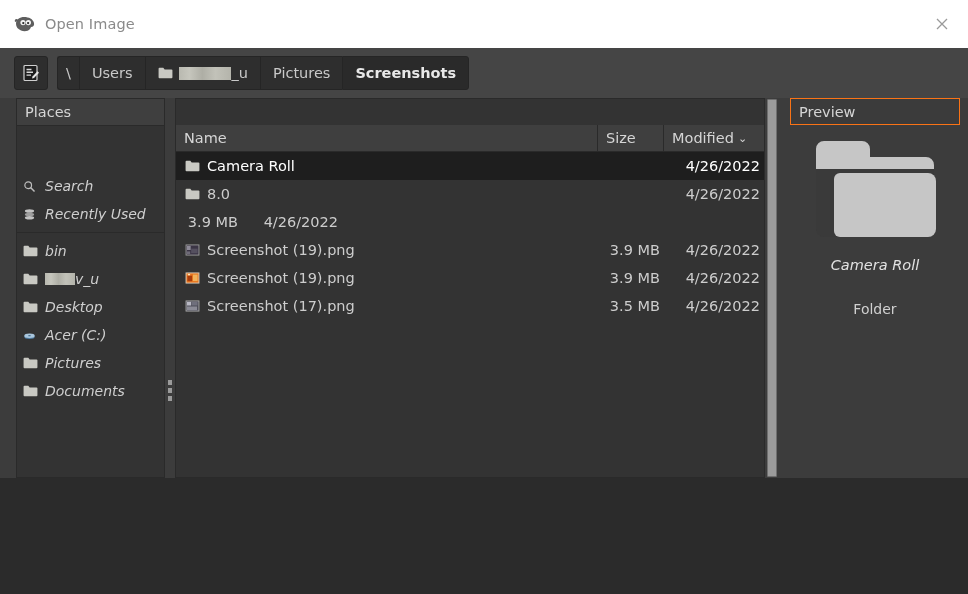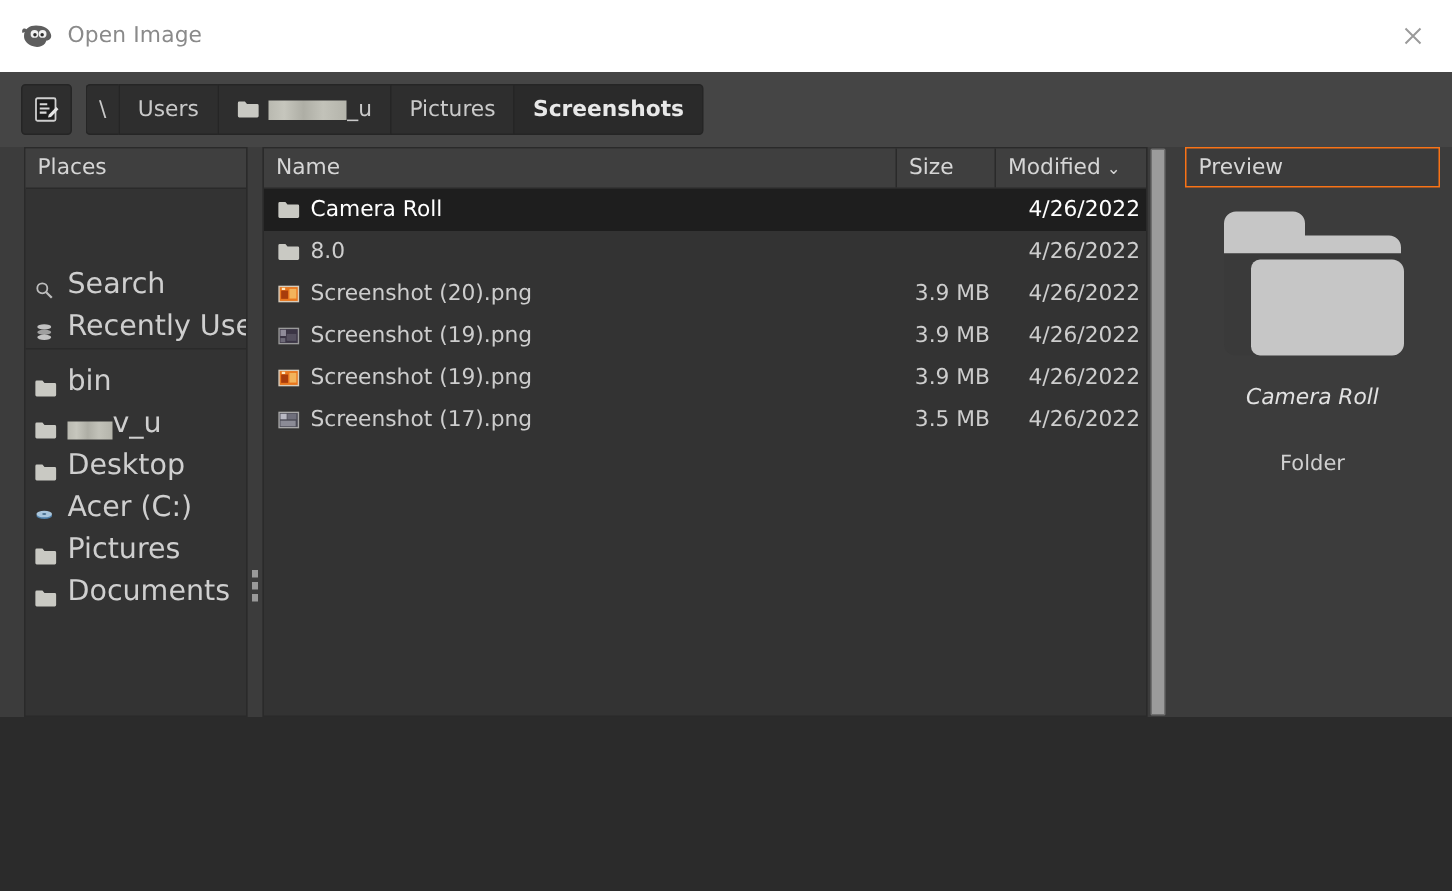--- a/index.html
+++ b/index.html
@@ -105,26 +105,27 @@
     height: 27px;
     background: #3f3f3f;
     border-bottom: 1px solid #2a2a2a;
     display: flex; align-items: center;
     padding-left: 8px;
     font-size: 14.5px; color: #d5d5d5;
   }
   .places-list { flex: 1 1 auto; overflow: hidden; padding-top: 2px; }
   .place {
     height: 28px;
-    display: flex; align-items: flex-end;
+    display: flex; align-items: center;
     padding-left: 6px;
-    font-size: 19px;
+    font-size: 14px;
     color: #cfcfcf;
     white-space: nowrap;
     cursor: default;
+    font-style: italic;
   }
   .place .pico { width: 18px; flex: 0 0 18px; display:flex; align-items:center; justify-content:flex-start; margin-right: 4px; }
   .places-sep { height: 1px; background: #2a2a2a; margin: 4px 0 4px 0; }
 
   
   .splitter {
     width: 10px; flex: 0 0 10px;
     position: relative;
     cursor: col-resize;
   }
@@ -141,21 +142,21 @@
     border: 1px solid #2a2a2a;
     display: flex; flex-direction: column;
     min-width: 0; min-height: 0;
   }
   .fl-head {
     height: 27px;
     background: #3f3f3f;
     border-bottom: 1px solid #2a2a2a;
     display: flex; align-items: stretch;
     flex: 0 0 auto;
-    font-size: 14.5px; color: #d5d5d5;
+    font-size: 14.5px; color: #d5d5d5; margin-top: 26px;
   }
   .fl-head .col { display: flex; align-items: center; cursor: default; }
   .col-name { flex: 1 1 auto; padding-left: 8px; border-right: 1px solid #2a2a2a; }
   .col-size { width: 66px; flex: 0 0 66px; padding-left: 8px; border-right: 1px solid #2a2a2a; }
   .col-mod  { width: 100px; flex: 0 0 100px; padding-left: 8px; display:flex; align-items:center; gap:4px; }
   .sort-ind { font-size: 11px; color: #d5d5d5; line-height: 1; }
 
   .fl-rows { flex: 1 1 auto; overflow: hidden; }
   .row {
     height: 28px;
@@ -419,32 +420,20 @@
                 <path d="M0.5 1.8 A1 1 0 0 1 1.5 0.8 H5.6 L7.1 2.6 H14.5 A1 1 0 0 1 15.5 3.6 V11.2 A1 1 0 0 1 14.5 12.2 H1.5 A1 1 0 0 1 0.5 11.2 Z" fill="#c9c9c3"></path>
               </svg>
             </span>
             <span>8.0</span>
           </div>
           <div class="cell-size"></div>
           <div class="cell-mod">4/26/2022</div>
         </div>
 
         <div class="row">
-          <div class="cell-name">
-            <span class="ico">
-              <svg viewBox="0 0 16 13" width="15" height="12">
-                <rect x="0.5" y="0.5" width="15" height="12" fill="#d8cdbd"></rect>
-                <rect x="1.5" y="1.5" width="13" height="10" fill="#e8761e"></rect>
-                <rect x="2.5" y="4" width="5" height="6" fill="#a83c0c"></rect>
-                <rect x="8.5" y="2.8" width="5" height="7" fill="#f2b35c"></rect>
-                <rect x="3" y="2" width="2.4" height="1.6" fill="#fde8c0"></rect>
-              </svg>
-            </span>
-            <span>Screenshot (20).png</span>
-          </div>
           <div class="cell-size">3.9 MB</div>
           <div class="cell-mod">4/26/2022</div>
         </div>
 
         <div class="row">
           <div class="cell-name">
             <span class="ico">
               <svg viewBox="0 0 16 13" width="15" height="12">
                 <rect x="0.5" y="0.5" width="15" height="12" fill="#9a9a9a"></rect>
                 <rect x="1.5" y="1.5" width="13" height="10" fill="#3b3545"></rect>

